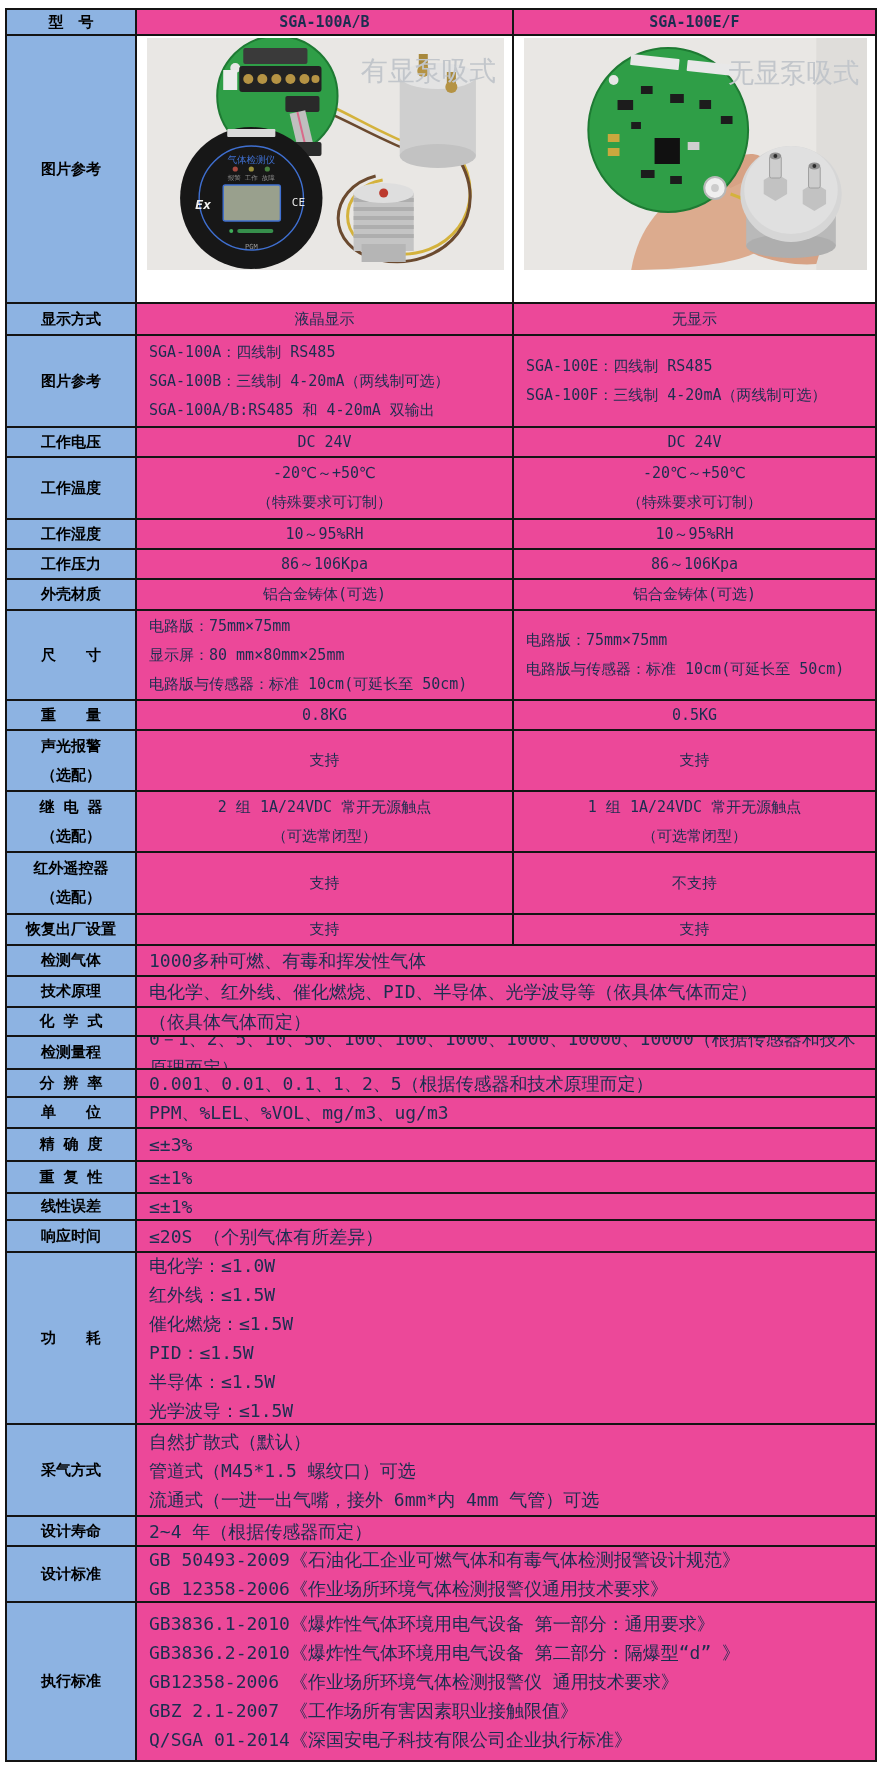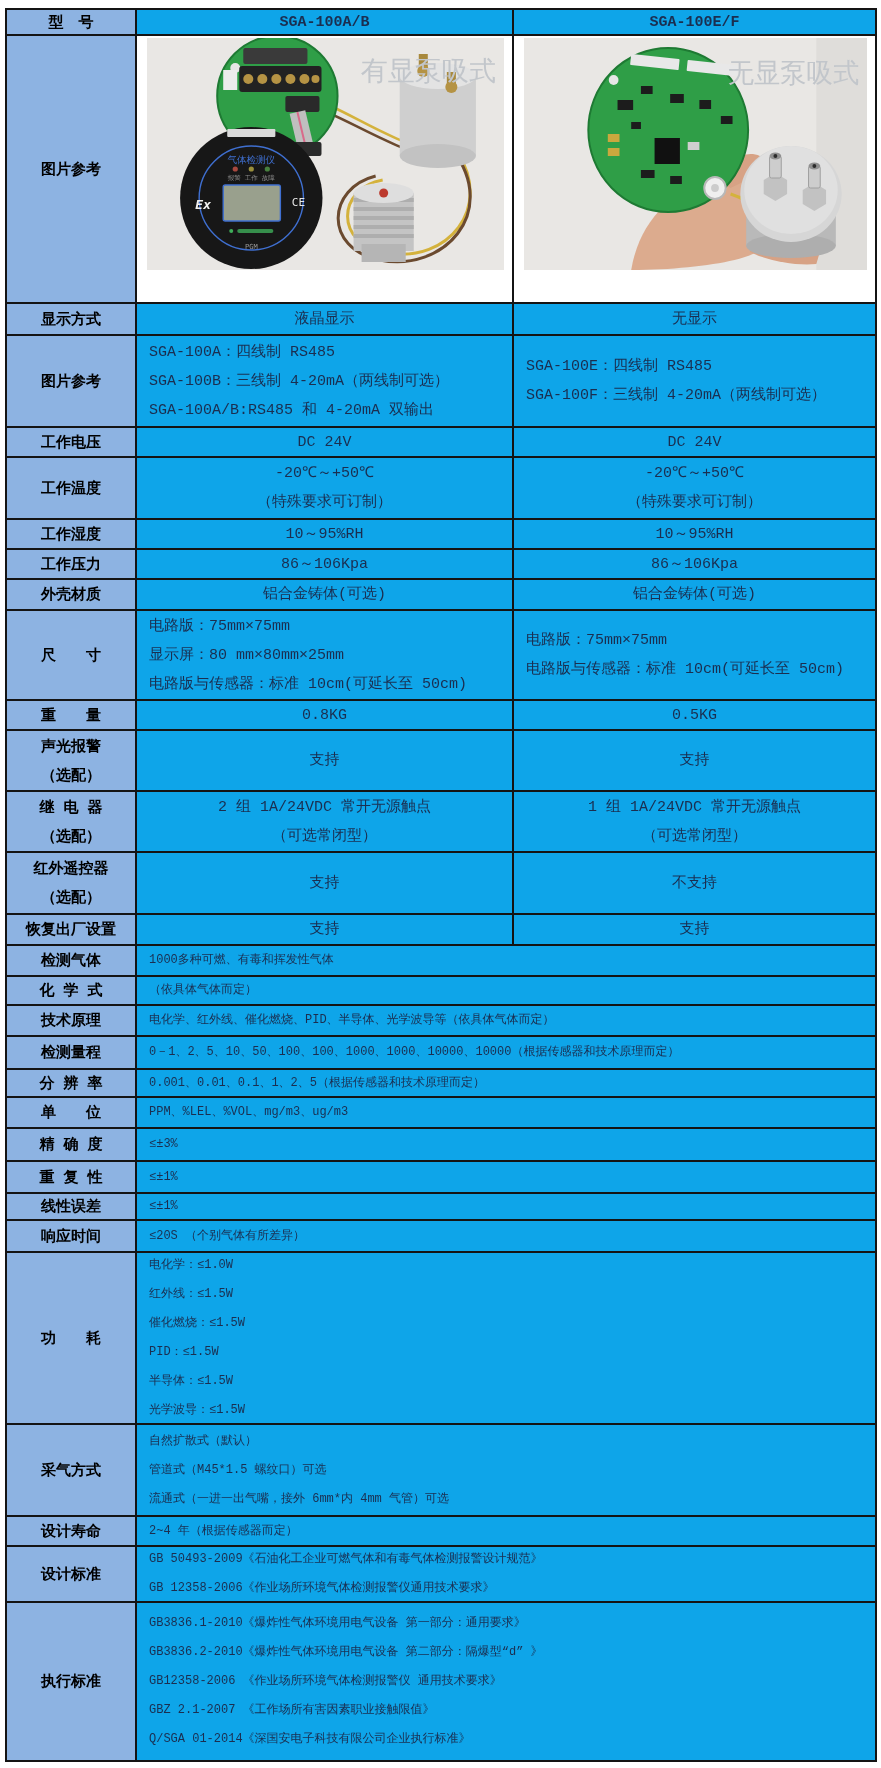--- a/index.html
+++ b/index.html
@@ -17,24 +17,24 @@
     border-right:2px solid #141414;
     border-bottom:2px solid #141414;
     display:flex;align-items:center;justify-content:center;
     font-size:15px;line-height:29px;
     color:#1b2e50;
     white-space:pre-line;
     overflow:hidden;
   }
   .row .cell:last-child{border-right:none;}
   .lab{background:#8db3e2;font-weight:bold;color:#000000;text-align:center;}
-  .val{background:#0ea5e9;text-align:center;font-family:Liberation Mono, monospace;}
+  .val{background:#ec4899;text-align:center;}
   .val.left{justify-content:flex-start;text-align:left;padding-left:12px;padding-right:6px;}
   .hdr .val{font-weight:bold;}
-  .full .val{justify-content:flex-start;text-align:left;padding-left:12px;padding-right:18px;font-size:12px;}
+  .full .val{justify-content:flex-start;text-align:left;padding-left:12px;padding-right:18px;font-size:18px;}
   .photo-cell{background:#ffffff;align-items:flex-start;padding:2px 8px 0 10px;}
   .photo{width:100%;height:232px;display:block;}
 </style>
 </head>
 <body>
 
 <div class="tbl">
 
   <div class="row hdr" style="height:26px">
     <div class="cell lab">型　号</div>
@@ -246,27 +246,27 @@
   <div class="row" style="height:31px">
     <div class="cell lab">恢复出厂设置</div>
     <div class="cell val">支持</div>
     <div class="cell val">支持</div>
   </div>
 
   <div class="row full" style="height:31px;grid-template-columns:130px 1fr">
     <div class="cell lab">检测气体</div>
     <div class="cell val">1000多种可燃、有毒和挥发性气体</div>
   </div>
+  <div class="row full" style="height:31px;grid-template-columns:130px 1fr">
+    <div class="cell lab">技术原理</div>
+    <div class="cell val">电化学、红外线、催化燃烧、PID、半导体、光学波导等（依具体气体而定）</div>
+  </div>
   <div class="row full" style="height:29px;grid-template-columns:130px 1fr">
     <div class="cell lab">化 学 式</div>
     <div class="cell val">（依具体气体而定）</div>
-  </div>
-  <div class="row full" style="height:31px;grid-template-columns:130px 1fr">
-    <div class="cell lab">技术原理</div>
-    <div class="cell val">电化学、红外线、催化燃烧、PID、半导体、光学波导等（依具体气体而定）</div>
   </div>
   <div class="row full" style="height:33px;grid-template-columns:130px 1fr">
     <div class="cell lab">检测量程</div>
     <div class="cell val">0－1、2、5、10、50、100、100、1000、1000、10000、10000（根据传感器和技术原理而定）</div>
   </div>
   <div class="row full" style="height:28px;grid-template-columns:130px 1fr">
     <div class="cell lab">分 辨 率</div>
     <div class="cell val">0.001、0.01、0.1、1、2、5（根据传感器和技术原理而定）</div>
   </div>
   <div class="row full" style="height:31px;grid-template-columns:130px 1fr">

